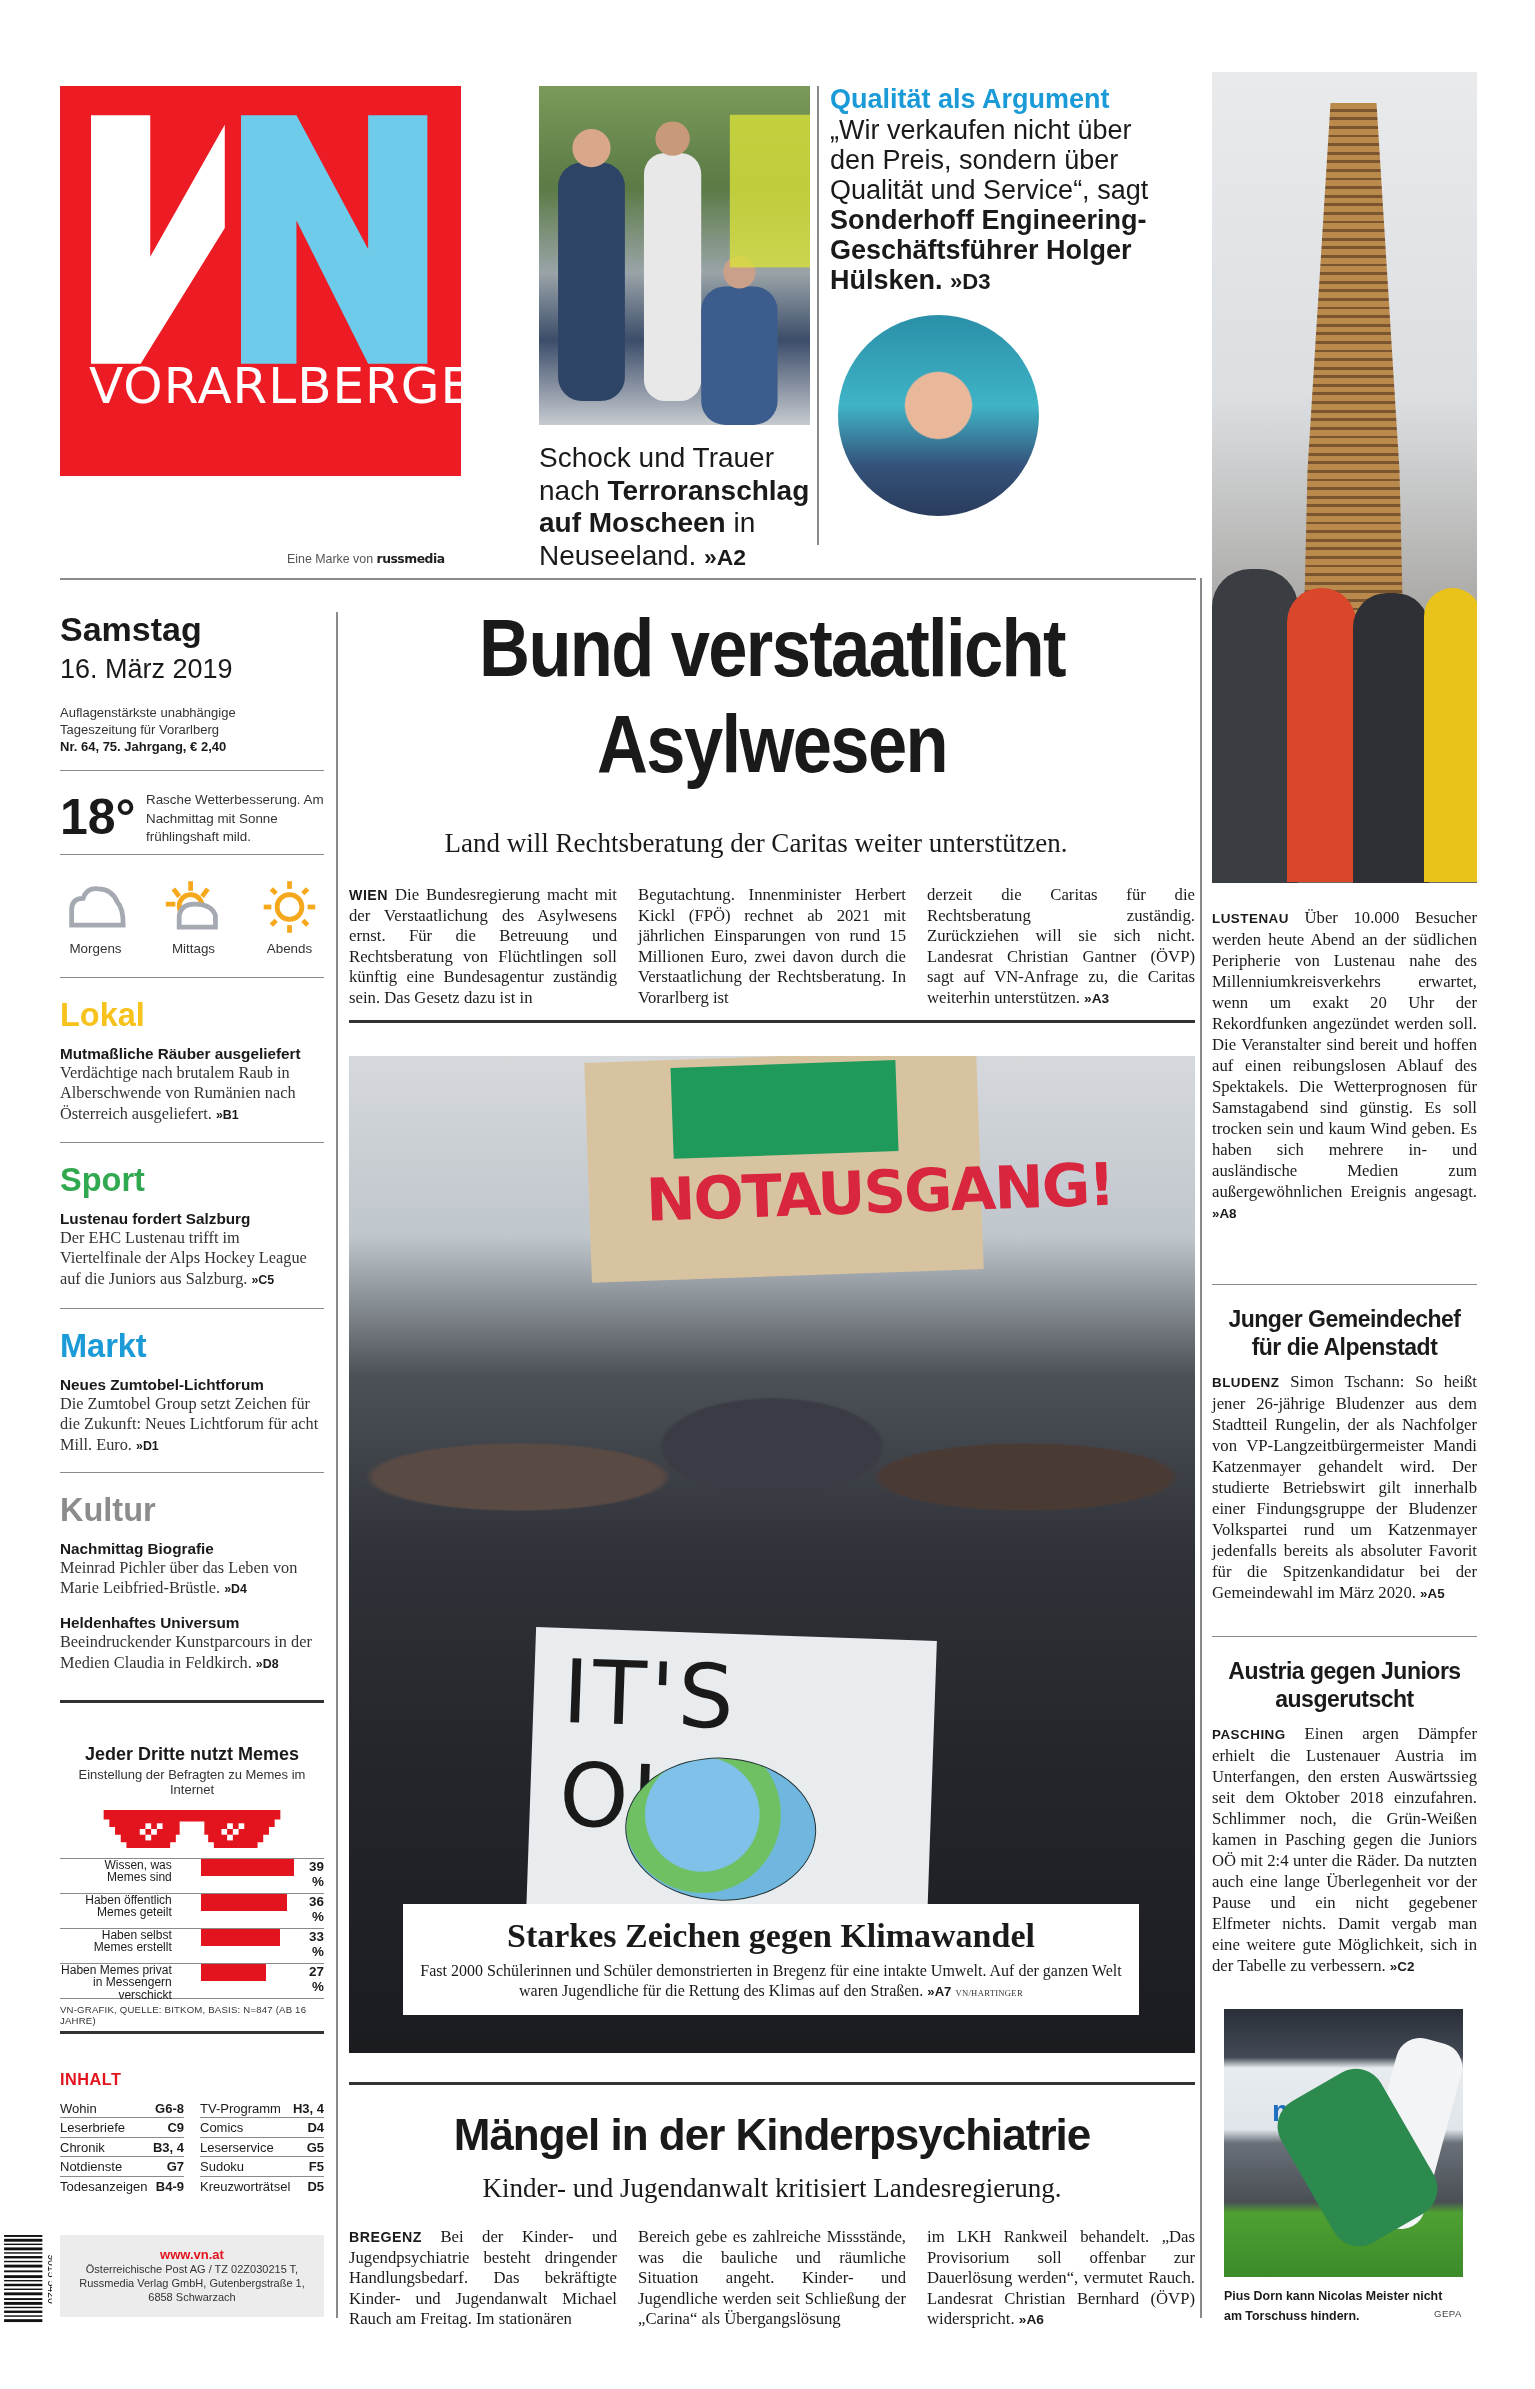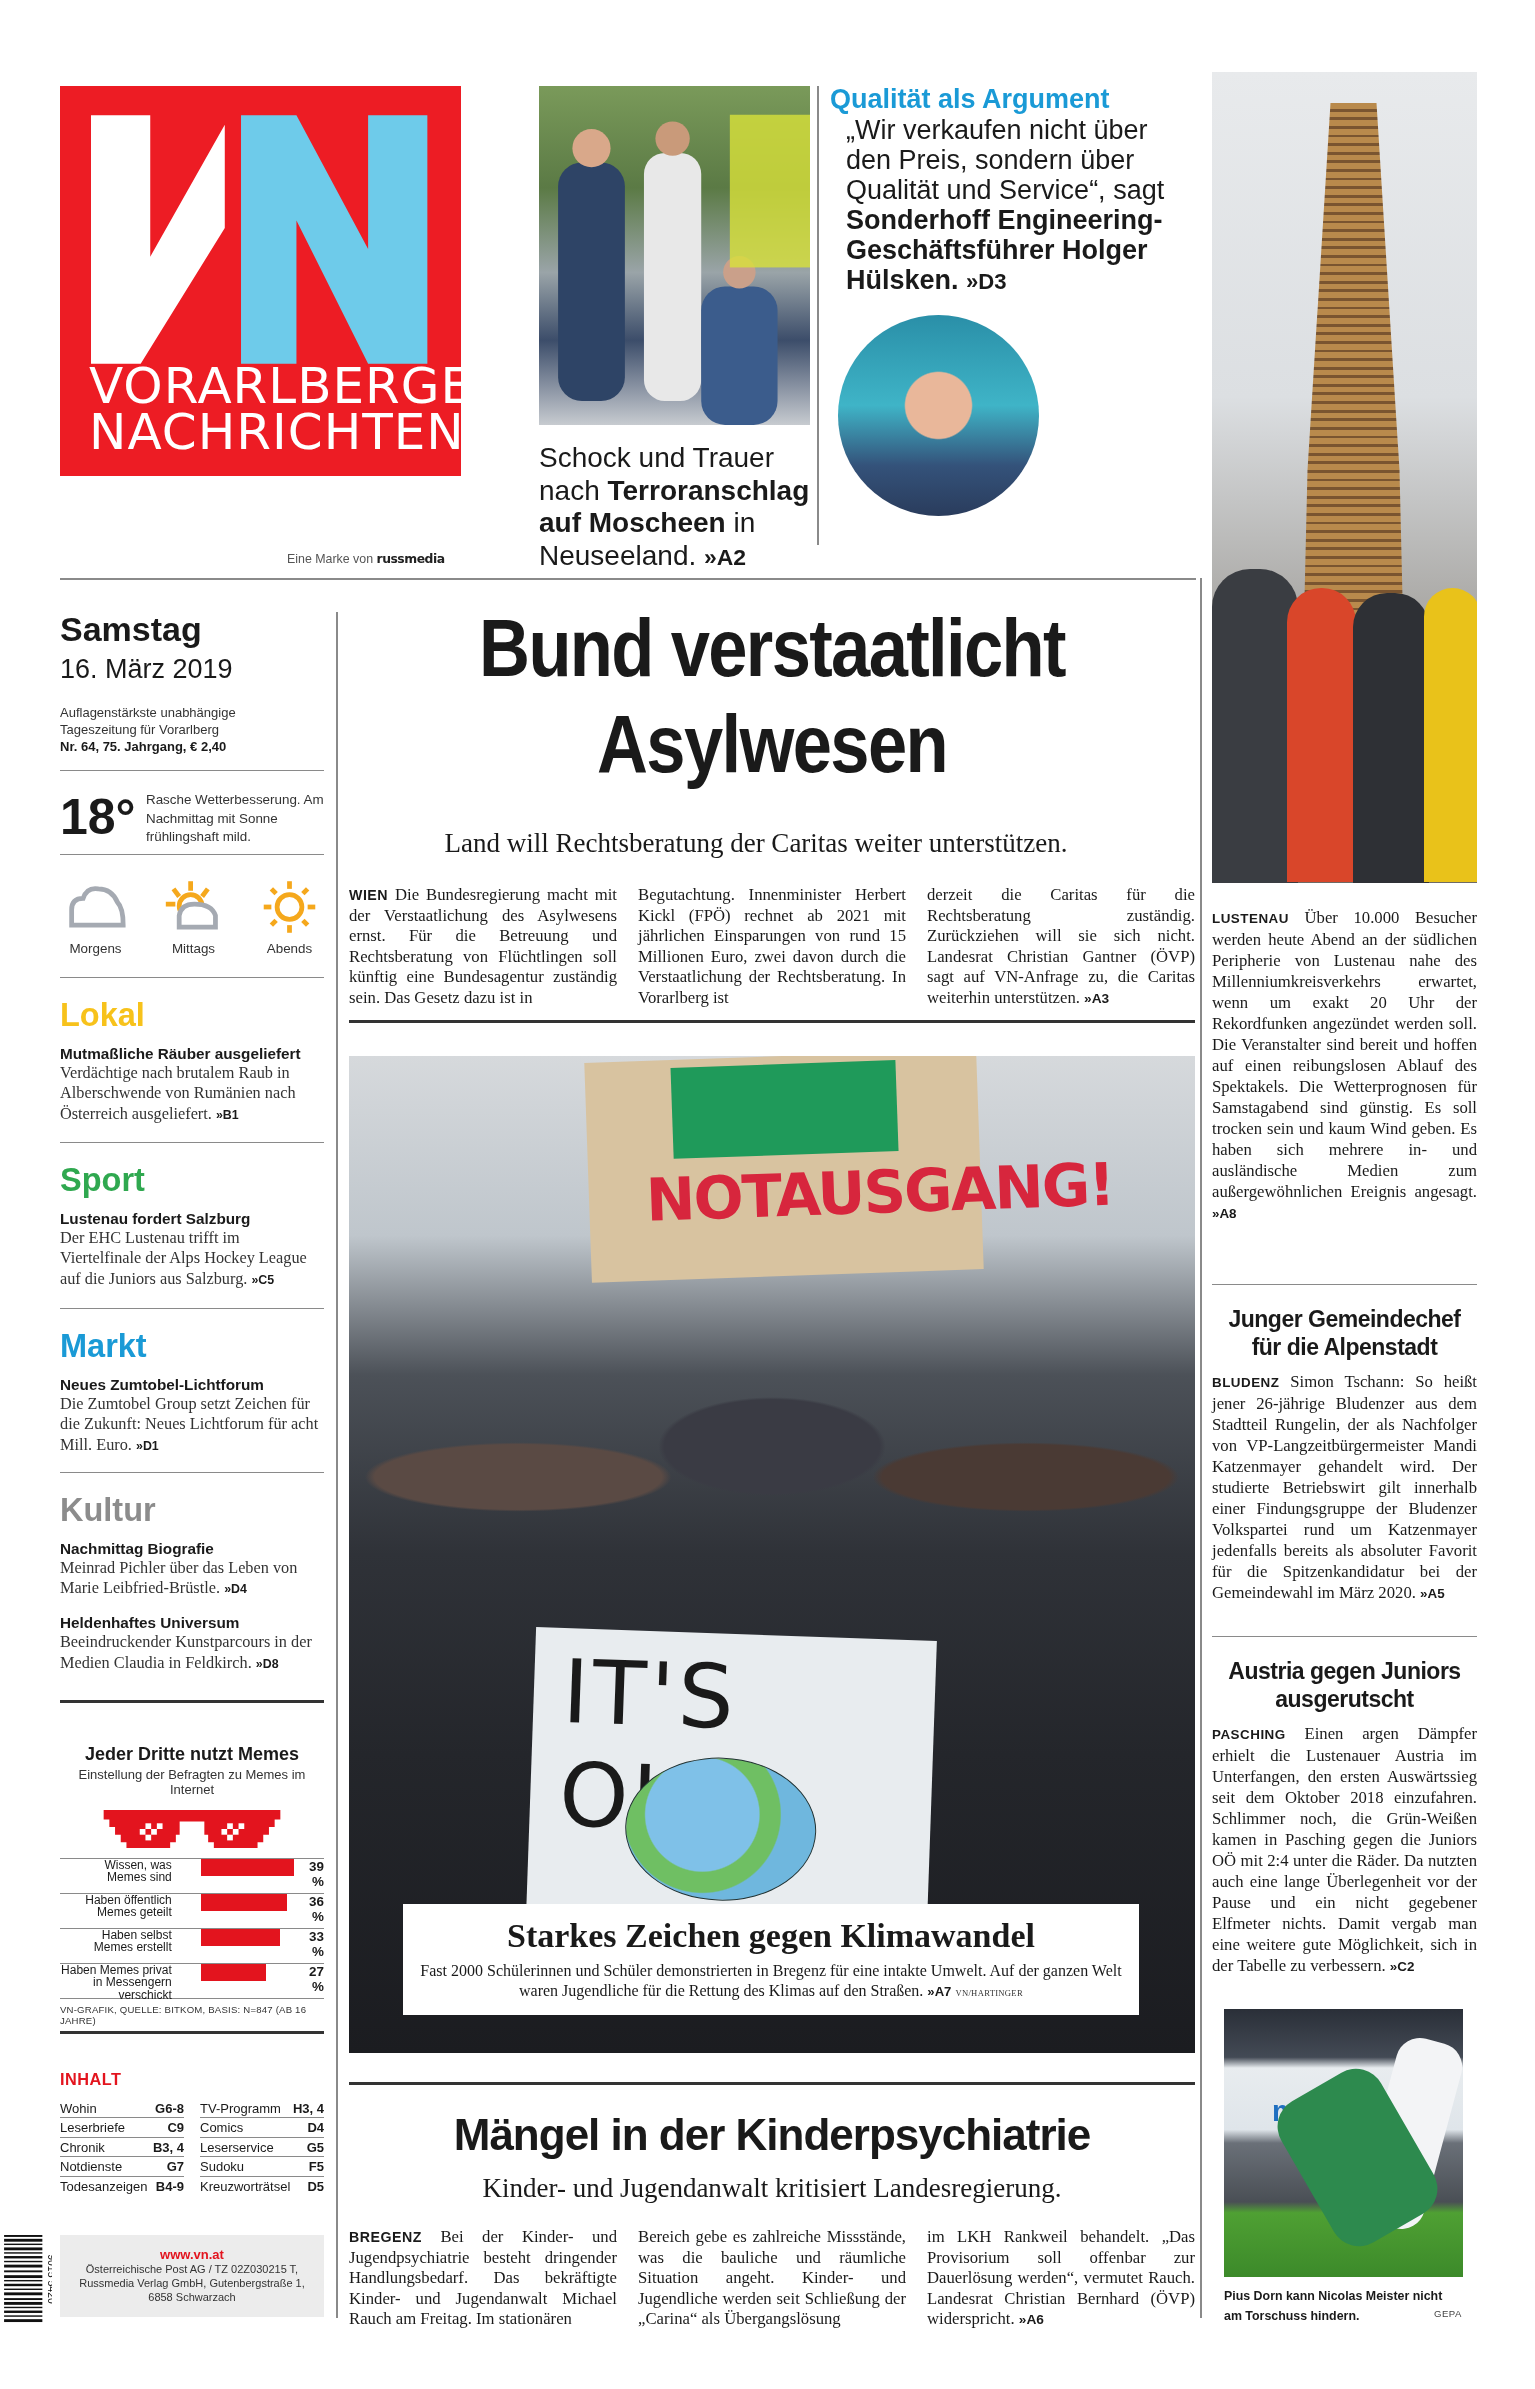--- a/index.html
+++ b/index.html
@@ -19,21 +19,21 @@
   #russ { left: 287px; top: 551px; font-size: 12.4px; color: #555; }
   #russ b { font-family: "DejaVu Sans", sans-serif; font-weight: 900; letter-spacing: -0.5px; color: #222; }
 
   
   #nz-photo { left: 539px; top: 86px; width: 271px; height: 339px; overflow: hidden; background: linear-gradient(180deg,#7a9a5a 0%,#5b7a45 30%,#9aa4a8 55%,#3c4d6a 75%,#c7cbd0 100%); }
   #nz-caption { left: 539px; top: 442px; width: 277px; font-size: 28px; line-height: 32.5px; color: #1a1a1a; }
   #nz-caption b { font-weight: 700; }
   #vr-top { left: 817px; top: 86px; height: 459px; }
   #quote { left: 830px; top: 84px; width: 344px; }
   #quote .kicker { color: #1a9ad6; font-weight: 700; font-size: 27px; line-height: 31px; }
-  #quote .body { font-size: 27px; line-height: 30px; color: #1a1a1a; margin-left: 16px; }
+  #quote .body { font-size: 27px; line-height: 30px; color: #1a1a1a; }
   #quote .body b { font-weight: 700; }
   #portrait { left: 838px; top: 315px; width: 201px; height: 201px; border-radius: 50%; overflow: hidden; background: radial-gradient(circle at 50% 45%, #e9b79a 0 22%, transparent 23%), linear-gradient(180deg,#2a8fa8 0%,#3fb4c7 45%, #34527a 75%, #2a3c5c 100%); }
 
   #hr-mast { left: 60px; top: 578px; width: 1136px; }
 
   
   #day { left: 60px; top: 610px; font-size: 34px; font-weight: 700; }
   #date { left: 60px; top: 654px; font-size: 27px; color: #1a1a1a; }
   #pubinfo { left: 60px; top: 704px; font-size: 13px; line-height: 17px; color: #333; }
   #pubinfo b { color: #1a1a1a; }
@@ -134,21 +134,20 @@
 </head>
 <body>
 
 <div id="logo" class="abs">
   <svg class="v1" width="344" height="249" viewBox="0 0 360 260">
     <polygon points="0,0 62,0 62,148 140,10 140,118 52,260 0,260" fill="#ffffff"></polygon>
     <polygon points="157,0 215,0 290,140 290,0 352,0 352,260 290,260 215,110 215,260 157,260" fill="#6ecbea"></polygon>
   </svg>
   <div class="brand">
     <div>VORARLBERGER</div>
-    <div>NACHRICHTEN</div>
   </div>
 </div>
 <div id="russ" class="abs">
   <span>Eine Marke von</span>
   <b>russmedia</b>
 </div>
 
 <div id="nz-photo" class="abs">
   <svg width="271" height="339" viewBox="0 0 284 355">
     <rect x="20" y="80" width="70" height="250" rx="25" fill="#2e4466"></rect>

